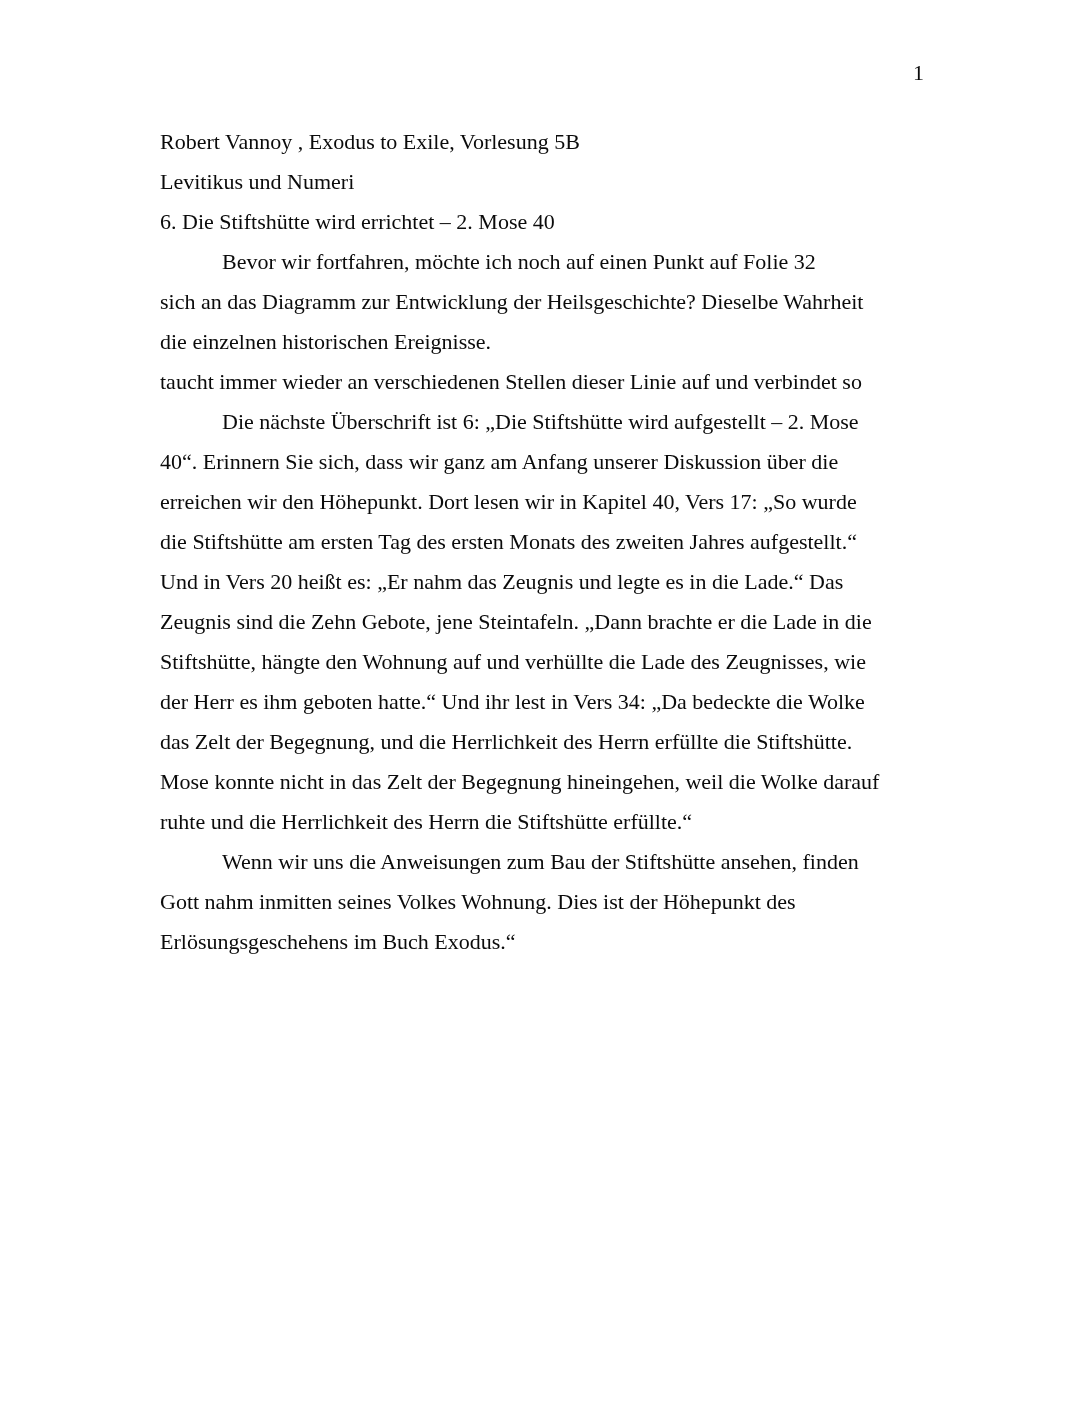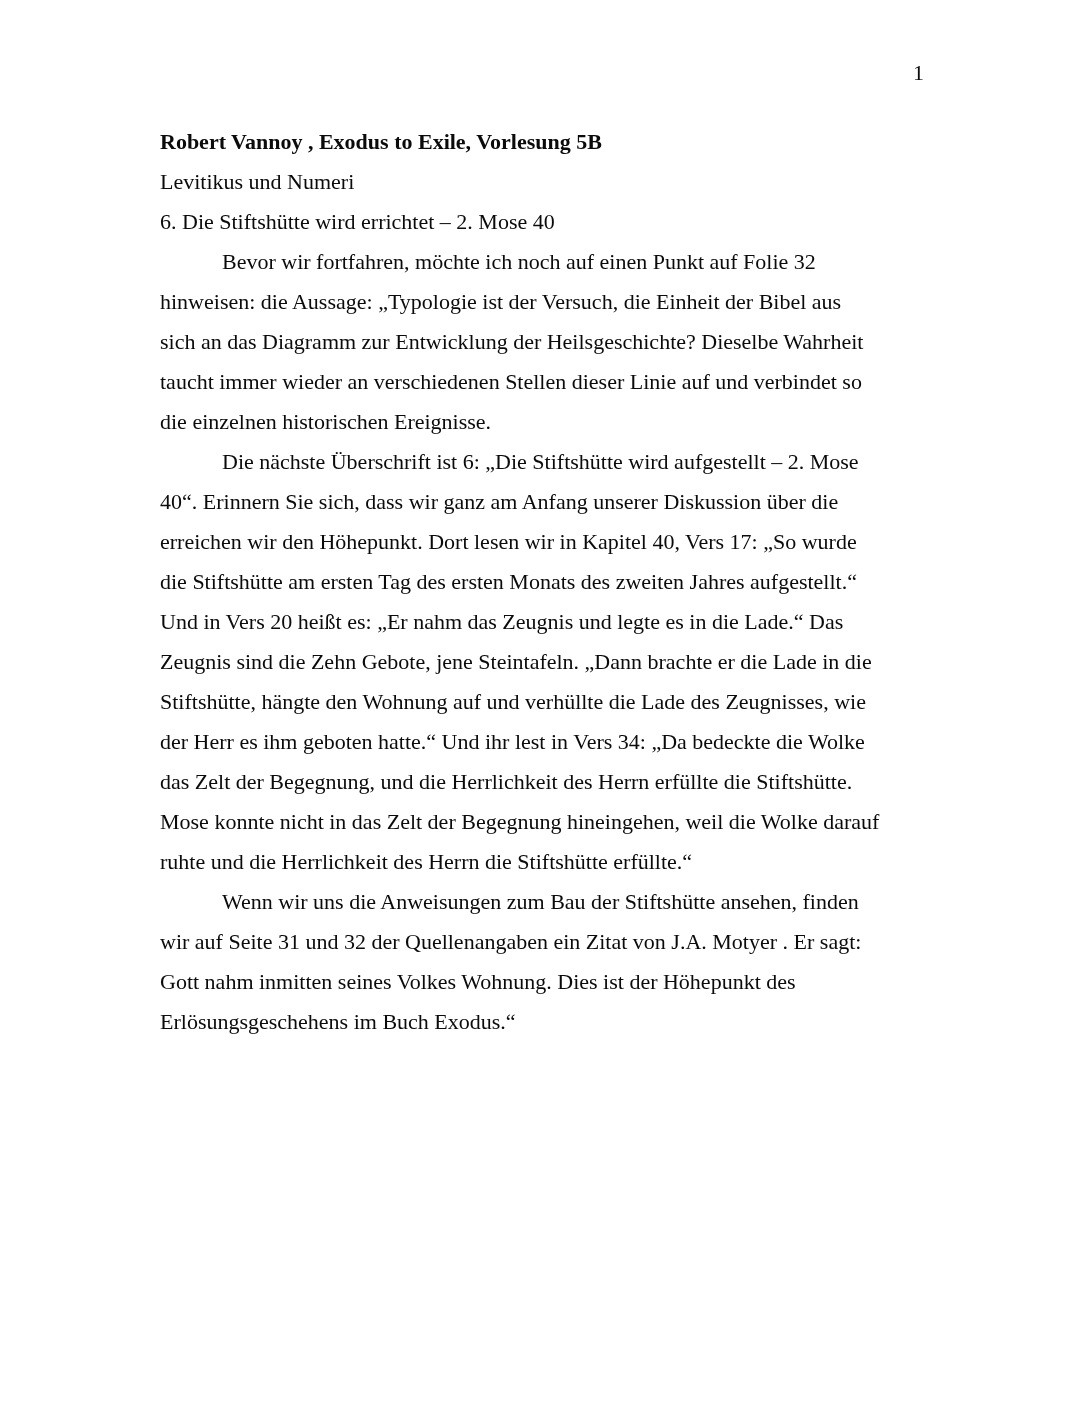--- a/index.html
+++ b/index.html
@@ -27,21 +27,21 @@
     position: absolute;
     top: 122px;
     left: 160px;
     width: 790px;
   }
   .line {
     line-height: 40px;
     white-space: nowrap;
   }
   .line.title {
-    font-weight: bold;
+    font-weight: normal;
   }
   .line.indent {
     padding-left: 62px;
   }
   .blank-line {
     height: 40px;
   }
   .closing-line {
     line-height: 40px;
     white-space: nowrap;
@@ -63,39 +63,37 @@
 
   <div class="content">
 
     <div class="line title">Robert Vannoy , Exodus to Exile, Vorlesung 5B</div>
 
     <div class="line">Levitikus und Numeri</div>
 
     <div class="line">6. Die Stiftshütte wird errichtet – 2. Mose 40</div>
 
     <div class="line indent">Bevor wir fortfahren, möchte ich noch auf einen Punkt auf Folie 32</div>
-    <div class="line">hinweisen: die Aussage: „Typologie ist der Versuch, die Einheit der Bibel aus</div>
     <div class="line">sich an das Diagramm zur Entwicklung der Heilsgeschichte? Dieselbe Wahrheit</div>
+    <div class="line">die einzelnen historischen Ereignisse.</div>
     <div class="line">taucht immer wieder an verschiedenen Stellen dieser Linie auf und verbindet so</div>
-    <div class="line">die einzelnen historischen Ereignisse.</div>
 
     <div class="line indent">Die nächste Überschrift ist 6: „Die Stiftshütte wird aufgestellt – 2. Mose</div>
     <div class="line">40“. Erinnern Sie sich, dass wir ganz am Anfang unserer Diskussion über die</div>
     <div class="line">erreichen wir den Höhepunkt. Dort lesen wir in Kapitel 40, Vers 17: „So wurde</div>
     <div class="line">die Stiftshütte am ersten Tag des ersten Monats des zweiten Jahres aufgestellt.“</div>
     <div class="line">Und in Vers 20 heißt es: „Er nahm das Zeugnis und legte es in die Lade.“ Das</div>
     <div class="line">Zeugnis sind die Zehn Gebote, jene Steintafeln. „Dann brachte er die Lade in die</div>
     <div class="line">Stiftshütte, hängte den Wohnung auf und verhüllte die Lade des Zeugnisses, wie</div>
     <div class="line">der Herr es ihm geboten hatte.“ Und ihr lest in Vers 34: „Da bedeckte die Wolke</div>
     <div class="line">das Zelt der Begegnung, und die Herrlichkeit des Herrn erfüllte die Stiftshütte.</div>
     <div class="line">Mose konnte nicht in das Zelt der Begegnung hineingehen, weil die Wolke darauf</div>
     <div class="line">ruhte und die Herrlichkeit des Herrn die Stiftshütte erfüllte.“</div>
 
     <div class="line indent">Wenn wir uns die Anweisungen zum Bau der Stiftshütte ansehen, finden</div>
-    <div class="line">wir auf Seite 31 und 32 der Quellenangaben ein Zitat von J.A. Motyer . Er sagt:</div>
     <div class="line">Gott nahm inmitten seines Volkes Wohnung. Dies ist der Höhepunkt des</div>
     <div class="line">Erlösungsgeschehens im Buch Exodus.“</div>
 
     <div class="blank-line"></div>
 
 
   </div>
 </div>
 
 </body></html>

